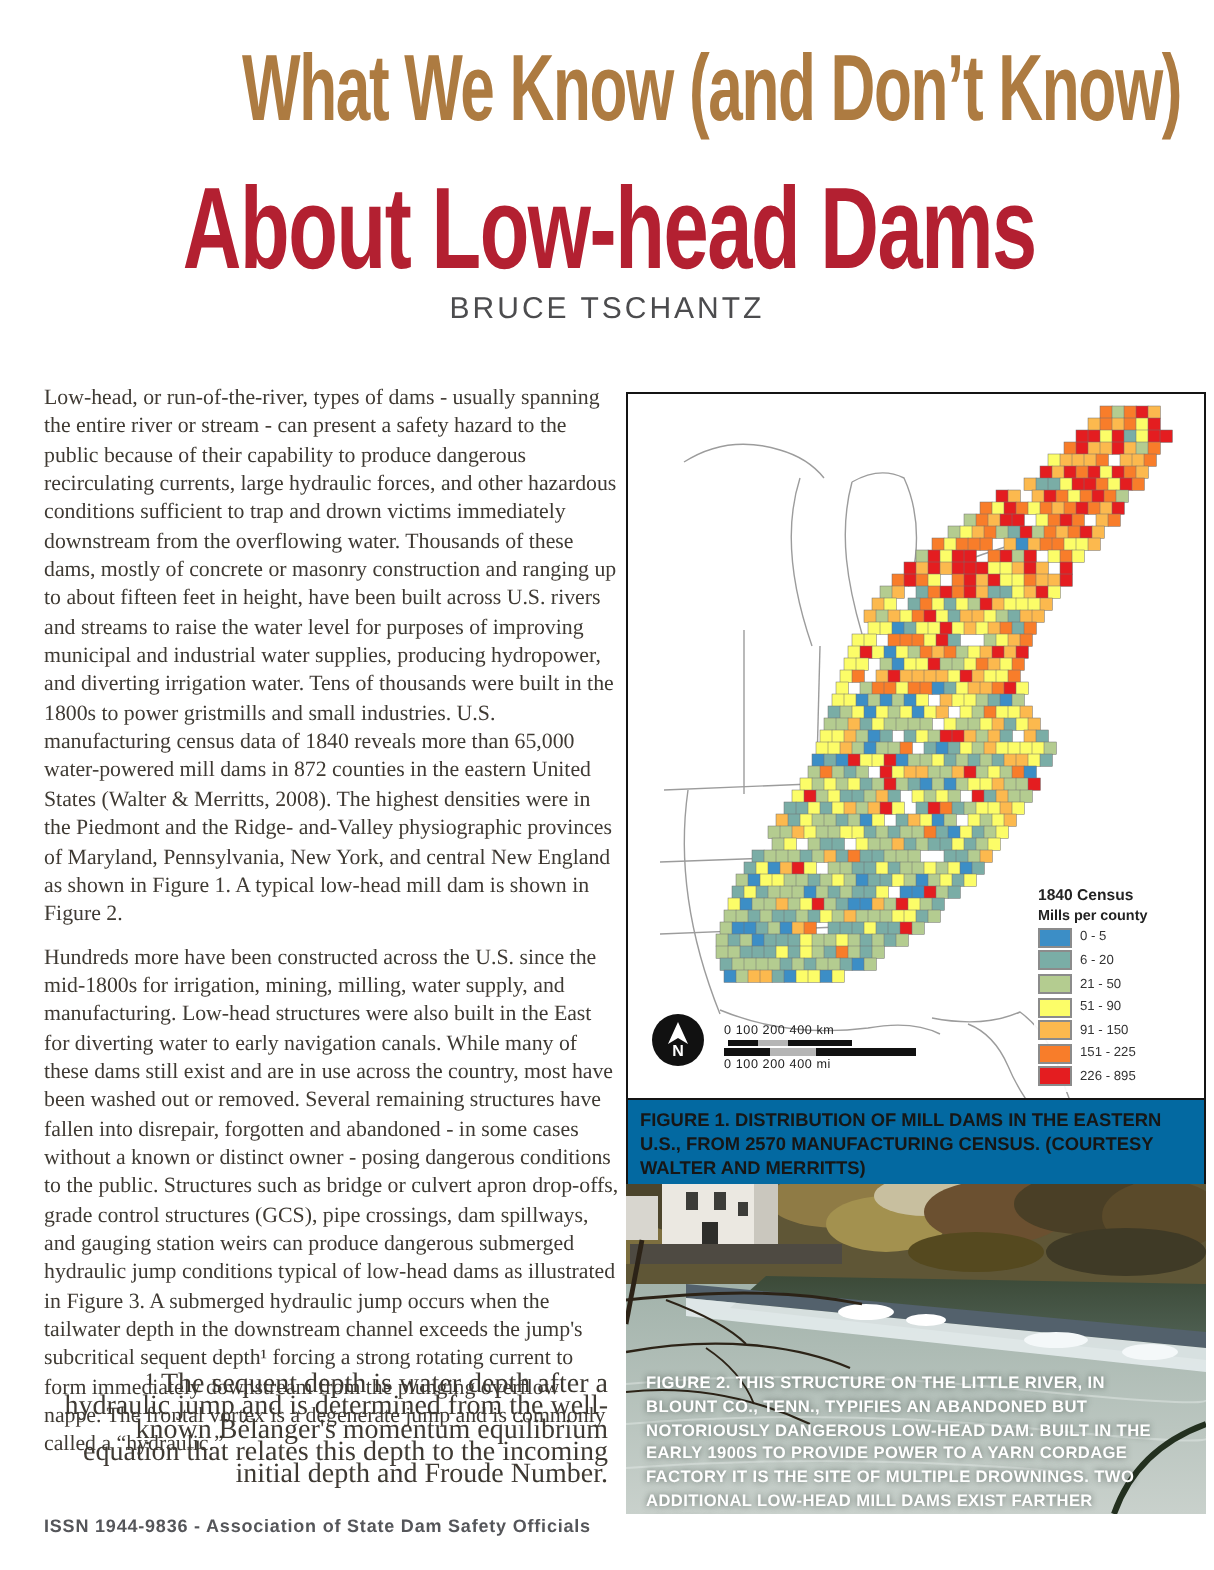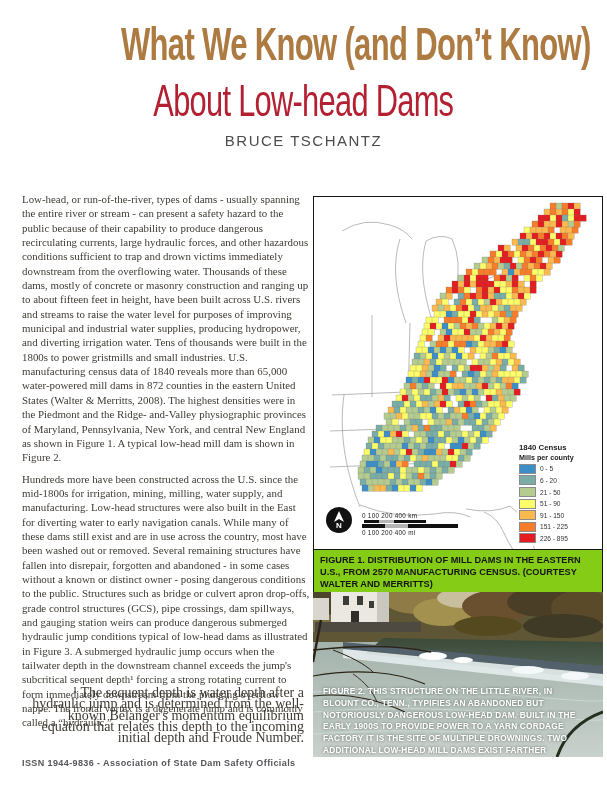--- a/index.html
+++ b/index.html
@@ -3,39 +3,39 @@
 <meta charset="utf-8">
 <style>
   html,body{margin:0;padding:0;}
   body{width:607px;height:785px;background:#ffffff;font-family:"Liberation Sans",sans-serif;}
   .page{position:relative;width:607px;height:785px;background:#fff;overflow:hidden;}
 
   
   .title-wrap{position:absolute;top:20px;left:0;width:607px;text-align:center;}
   .title1{color:#ad7b41;font-weight:bold;font-size:47px;line-height:48px;white-space:nowrap;}
   .title1 > span{display:inline-block;transform:scaleX(0.66);transform-origin:center;letter-spacing:-1px;}
-  .title2{color:#b32031;font-weight:normal;font-size:44px;line-height:62px;white-space:nowrap;margin-top:2px;}
+  .title2{color:#b32031;font-weight:bold;font-size:58px;line-height:62px;white-space:nowrap;margin-top:16px;}
   .title2 > span{display:inline-block;transform:scaleX(0.70);transform-origin:center;letter-spacing:-1px;}
   .author{font-size:15px;letter-spacing:1.5px;color:#4c4c4e;}
 
   
   .left-col{position:absolute;left:22px;top:192px;width:288px;}
   .intro-heading{color:#b32430;font-size:12.4px;font-weight:bold;letter-spacing:.2px;margin:0 0 8px 0;}
   .body-text p{font-family:"Liberation Serif",serif;font-size:10.9px;line-height:14.35px;color:#3f3a33;margin:0 0 7px 0;text-align:left;}
 
   .footnote{position:absolute;left:22px;top:687px;width:282px;font-family:"Liberation Serif",serif;font-size:14px;line-height:11.3px;color:#3f3a33;text-align:right;}
 
   
   .footer{position:absolute;left:22px;top:758px;width:575px;display:flex;justify-content:space-between;align-items:baseline;}
   .footer-left{font-size:9px;letter-spacing:.4px;color:#55565a;font-weight:bold;}
   .footer-right{font-size:8.6px;letter-spacing:.3px;color:#55565a;font-weight:bold;}
   .footer-page{font-size:15px;color:#231f20;font-weight:bold;margin-left:5px;}
 
   
-  .fig1{position:absolute;left:313px;top:196px;width:288px;border:1.6px solid #141414;background:#84cc16;}
+  .fig1{position:absolute;left:313px;top:196px;width:288px;border:1.6px solid #141414;background:#0369a1;}
   .map-area{position:relative;width:100%;height:352px;background:#fff;overflow:hidden;}
   .map-area svg{display:block;}
   .fig1-caption{border-top:1.6px solid #141414;padding:4px 6px 5px 6px;font-size:9.2px;line-height:12px;font-weight:bold;color:#161616;}
 
   .map-legend{position:absolute;right:7px;bottom:3px;width:74px;background:rgba(255,255,255,.92);padding:1px 2px;}
   .lg-title1{font-size:7.8px;font-weight:bold;color:#222;margin-bottom:1px;}
   .lg-title2{font-size:7.2px;font-weight:bold;color:#222;margin-bottom:2px;}
   .lg-row{display:flex;align-items:center;margin-bottom:1.6px;}
   .lg-swatch{width:15px;height:8px;display:inline-block;border:0.5px solid #8b8b8b;}
   .lg-label{font-size:6.6px;color:#333;margin-left:4px;}

